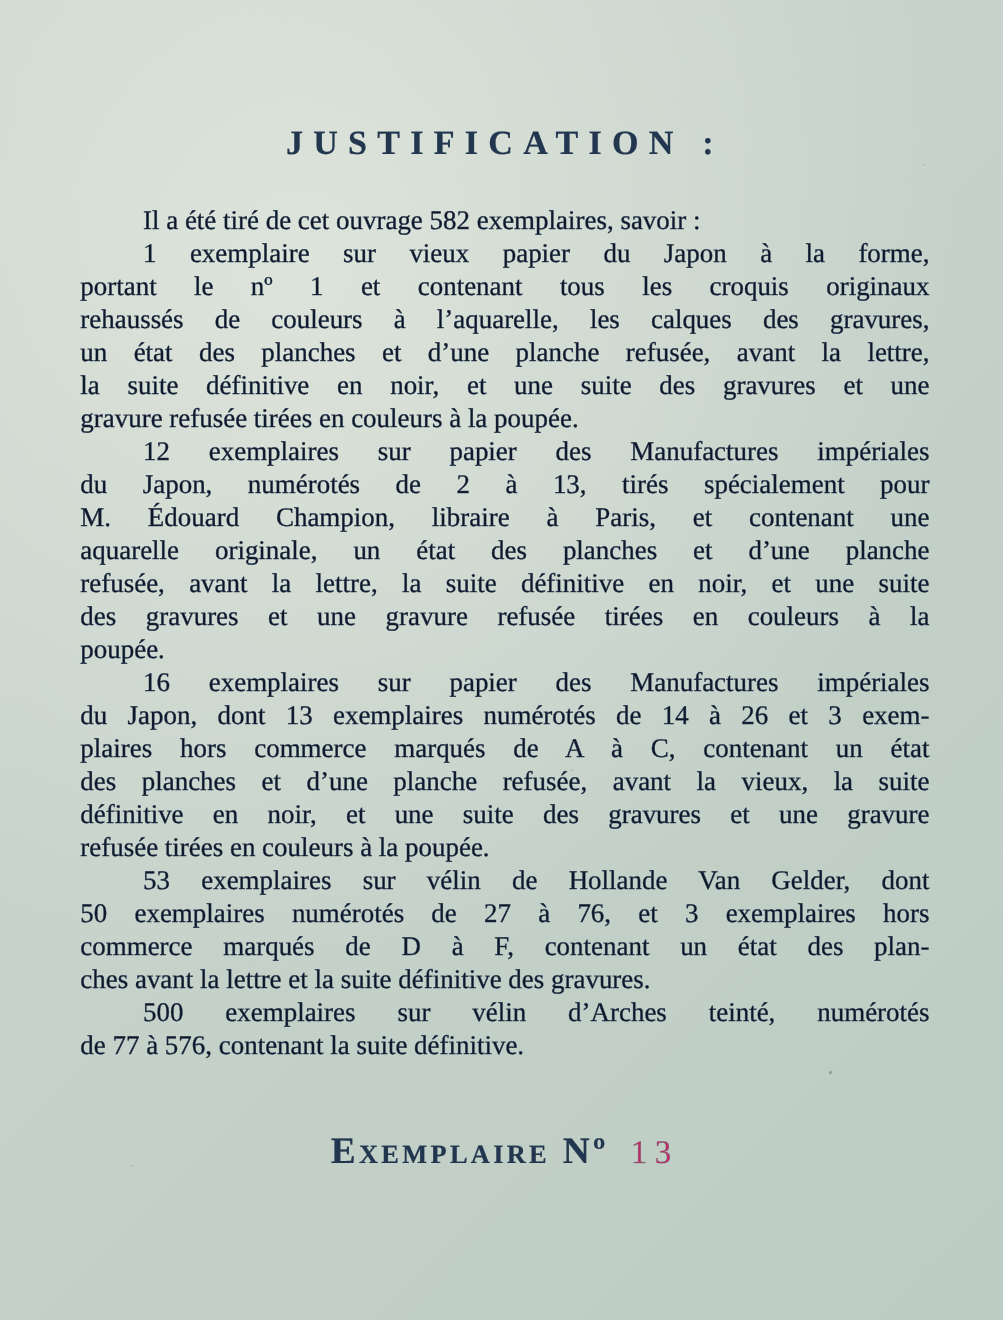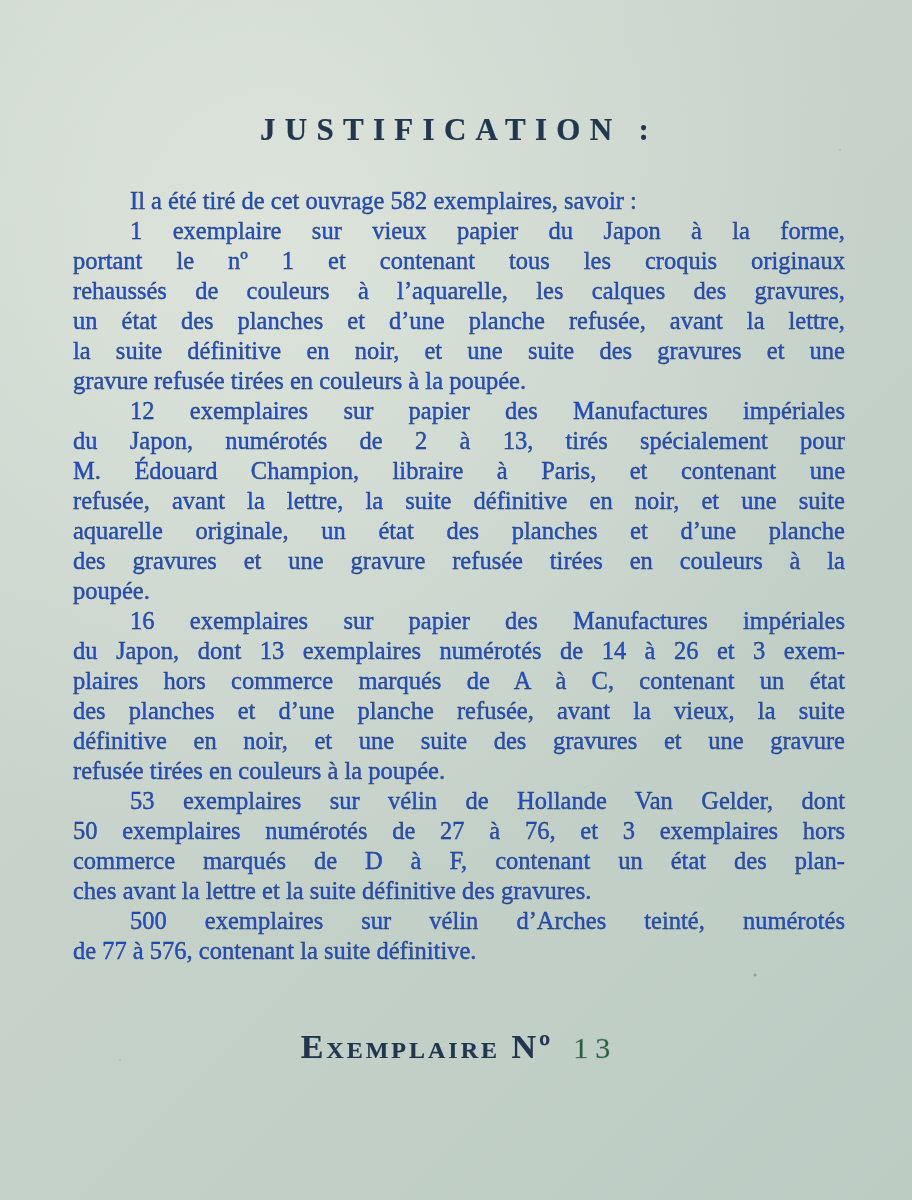--- a/index.html
+++ b/index.html
@@ -38,21 +38,21 @@
     font-weight: bold;
     letter-spacing: 0.30em;
     color: #22374f;
     -webkit-text-stroke: 0.2px #22374f;
   }
   .text-block {
     position: absolute;
     top: 186px;
     left: 73px;
     width: 772px;
-    color: #1d4ed8;
+    color: #0f172a;
     font-size: 24.5px;
     line-height: 30px;
     -webkit-text-stroke: 0.35px #253a51;
   }
   .paragraph { margin: 0; }
   .line {
     text-align: justify;
     text-align-last: justify;
     white-space: normal;
   }
@@ -70,21 +70,21 @@
     font-variant: small-caps;
     font-weight: bold;
     font-size: 34px;
     letter-spacing: 3px;
     -webkit-text-stroke: 0.2px #22374f;
   }
   .colophon .stamp-number {
     font-size: 30px;
     letter-spacing: 7px;
     margin-left: 20px;
-    color: #14532d;
+    color: #be185d;
     opacity: 0.9;
     -webkit-text-stroke: 0.3px #5d807b;
   }
 </style>
 </head>
 <body>
 
 <div class="paper"></div>
 
 <div class="page-title">JUSTIFICATION :</div>
@@ -98,22 +98,22 @@
       <div class="line">portant le nº 1 et contenant tous les croquis originaux</div>
       <div class="line">rehaussés de couleurs à l’aquarelle, les calques des gravures,</div>
       <div class="line">un état des planches et d’une planche refusée, avant la lettre,</div>
       <div class="line">la suite définitive en noir, et une suite des gravures et une</div>
       <div class="line last">gravure refusée tirées en couleurs à la poupée.</div>
     </div>
     <div class="paragraph">
       <div class="line first">12 exemplaires sur papier des Manufactures impériales</div>
       <div class="line">du Japon, numérotés de 2 à 13, tirés spécialement pour</div>
       <div class="line">M. Édouard Champion, libraire à Paris, et contenant une</div>
+      <div class="line">aquarelle originale, un état des planches et d’une planche</div>
       <div class="line">refusée, avant la lettre, la suite définitive en noir, et une suite</div>
-      <div class="line">aquarelle originale, un état des planches et d’une planche</div>
       <div class="line">des gravures et une gravure refusée tirées en couleurs à la</div>
       <div class="line last">poupée.</div>
     </div>
     <div class="paragraph">
       <div class="line first">16 exemplaires sur papier des Manufactures impériales</div>
       <div class="line">du Japon, dont 13 exemplaires numérotés de 14 à 26 et 3 exem-</div>
       <div class="line">plaires hors commerce marqués de A à C, contenant un état</div>
       <div class="line">des planches et d’une planche refusée, avant la vieux, la suite</div>
       <div class="line">définitive en noir, et une suite des gravures et une gravure</div>
       <div class="line last">refusée tirées en couleurs à la poupée.</div>

